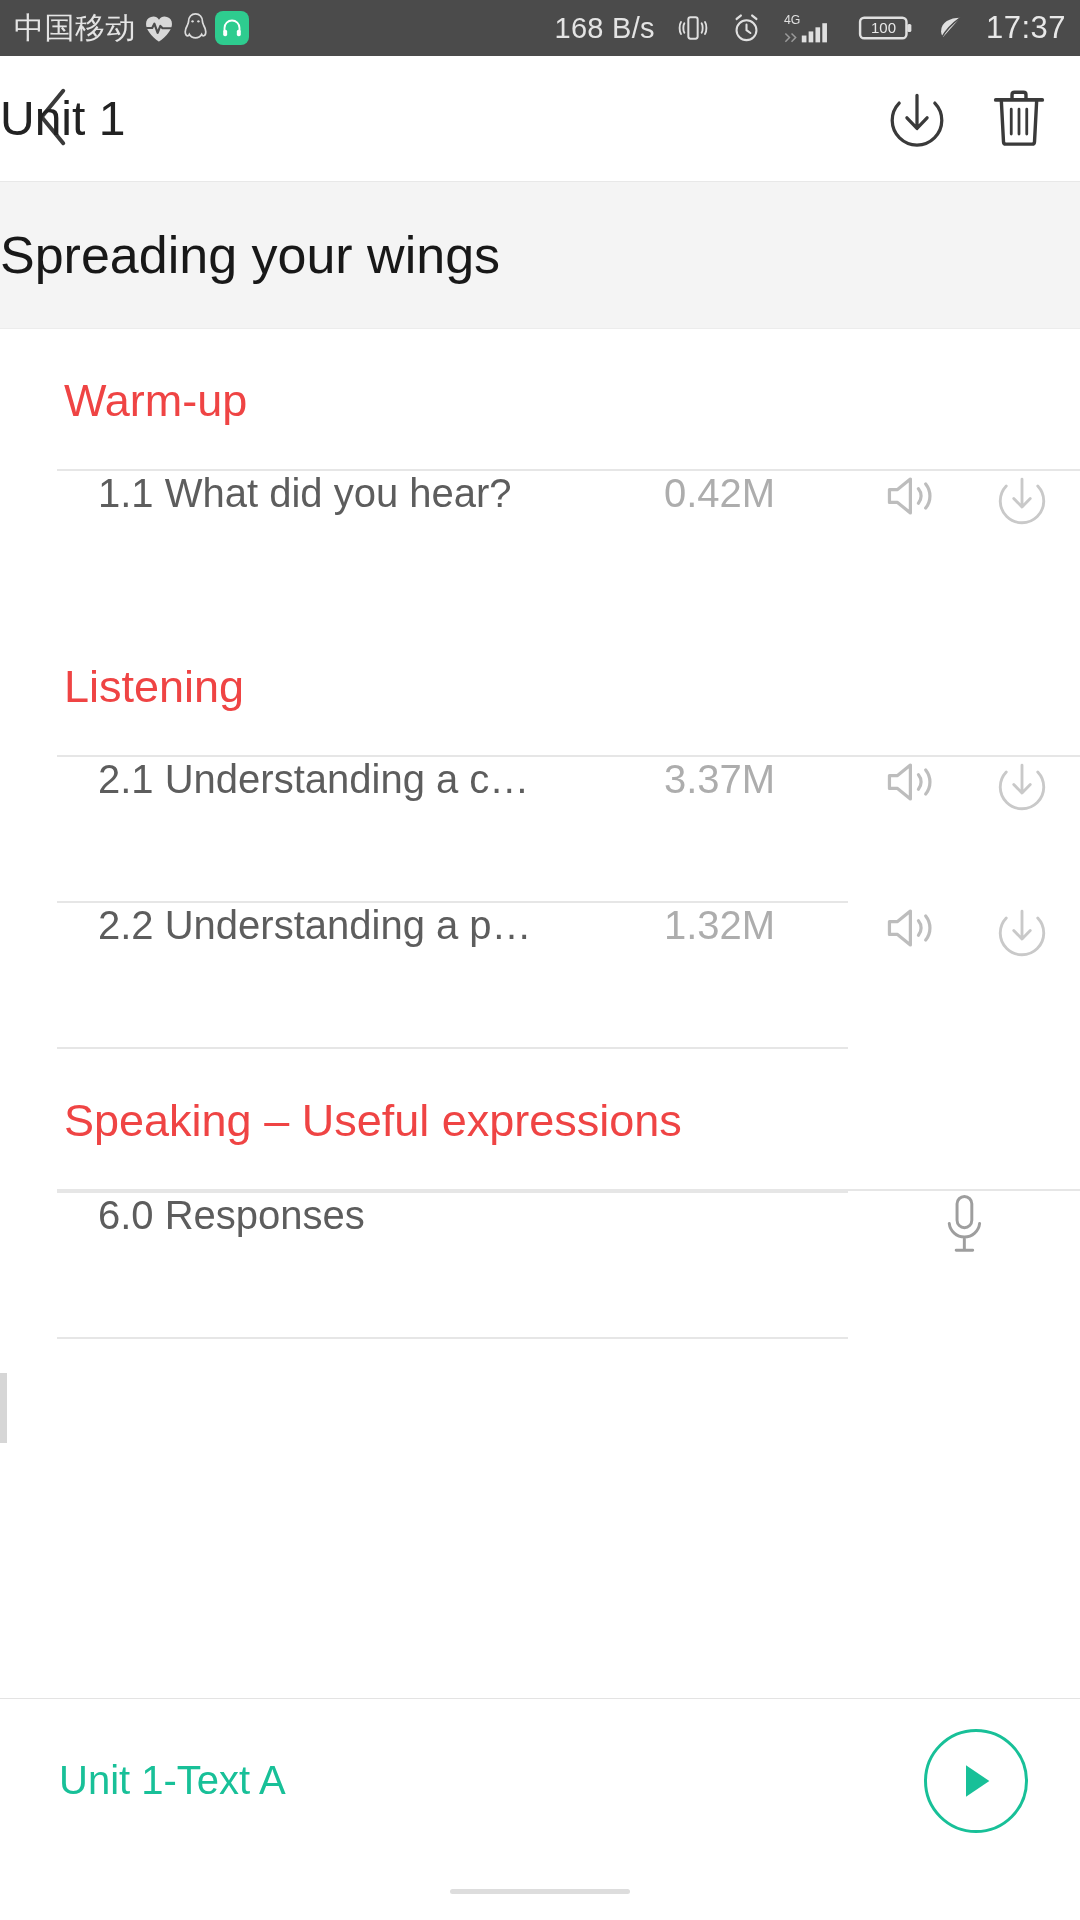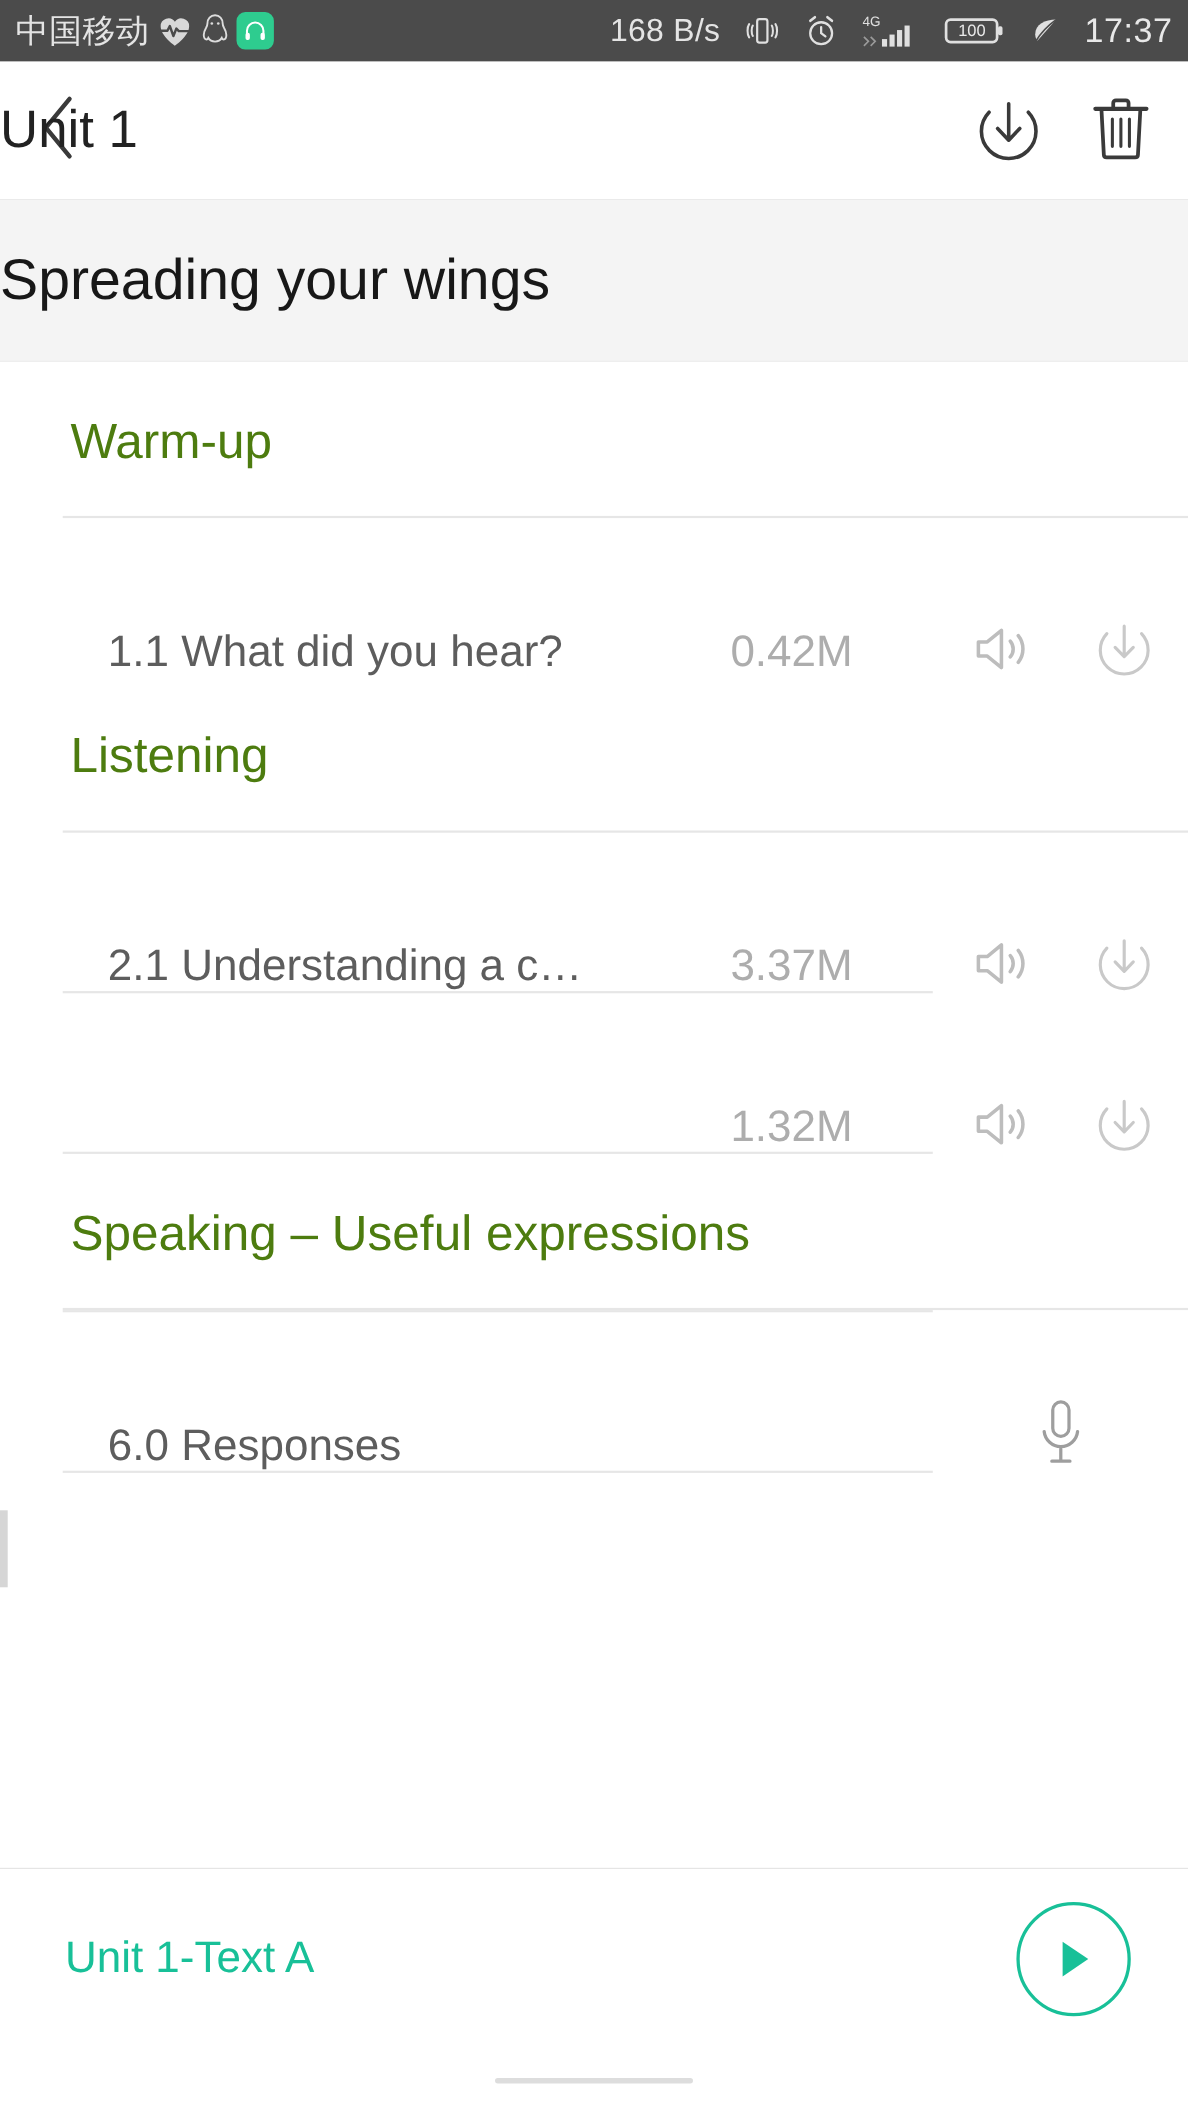--- a/index.html
+++ b/index.html
@@ -53,29 +53,29 @@
     height:147px;
     background:#f4f4f4;
     display:flex; align-items:center; justify-content:flex-start;
     border-bottom:1px solid #ececec;
   }
   .banner-title { font-size:52px; color:#181818; font-weight:400; }
 
   
   .list { background:#fff; }
   .section-title {
-    font-size:45px; color:#4d7c0f; font-weight:400;
+    font-size:45px; color:#ef4444; font-weight:400;
     padding:46px 0 42px 64px;
   }
   .divider { height:2px; background:#e6e6e6; margin-left:57px; }
   .divider.inset { margin-left:57px; margin-right:232px; }
 
   .row {
     height:144px;
-    display:flex; align-items:flex-end;
+    display:flex; align-items:flex-start;
     padding-left:98px; padding-right:0;
   }
   .row-label {
     font-size:40px; color:#5d5d5d; font-weight:400;
     white-space:nowrap; overflow:hidden;
   }
   .row-size {
     font-size:40px; color:#adadad; font-weight:400;
     margin-left:auto; width:196px; text-align:left;
   }
@@ -250,20 +250,21 @@
       <svg width="54" height="54" viewBox="0 0 36 36">
         <path d="M7.5 10A14.5 14.5 0 1 0 28.5 10" fill="none" stroke="#c9c9c9" stroke-width="1.9" stroke-linecap="round"></path>
         <path d="M18 5.5v18M12.5 18.3 18 24l5.5-5.7" fill="none" stroke="#c9c9c9" stroke-width="1.9" stroke-linecap="round" stroke-linejoin="round"></path>
       </svg>
     </span>
   </div>
 
   <div class="divider inset"></div>
 
   <div class="row">
+    <span class="row-label">2.2 Understanding a p…</span>
     <span class="row-size">1.32M</span>
     <span class="row-icon">
       <svg width="58" height="50" viewBox="0 0 36 30">
         <path d="M4 11h5l8-6.5v21L9 19H4z" fill="none" stroke="#bdbdbd" stroke-width="2" stroke-linejoin="round"></path>
         <path d="M22 10.5a7 7 0 0 1 0 9M26.5 7.5a12 12 0 0 1 0 15" fill="none" stroke="#bdbdbd" stroke-width="2" stroke-linecap="round"></path>
       </svg>
     </span>
     <span class="row-icon last">
       <svg width="54" height="54" viewBox="0 0 36 36">
         <path d="M7.5 10A14.5 14.5 0 1 0 28.5 10" fill="none" stroke="#c9c9c9" stroke-width="1.9" stroke-linecap="round"></path>

